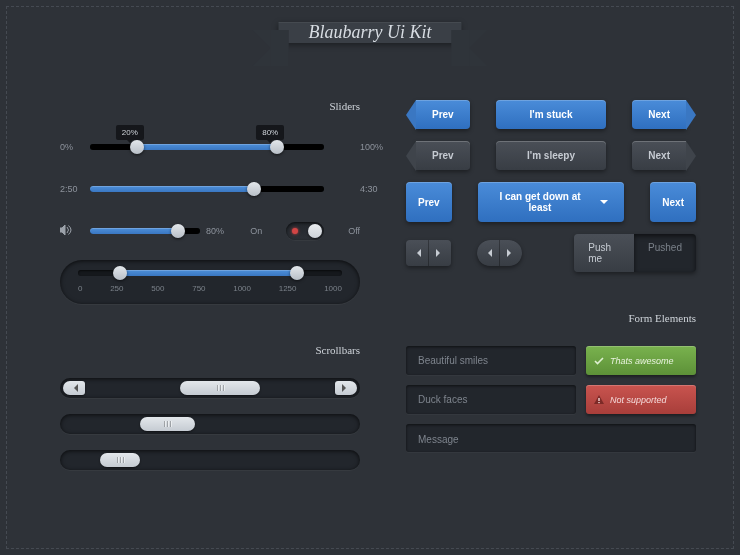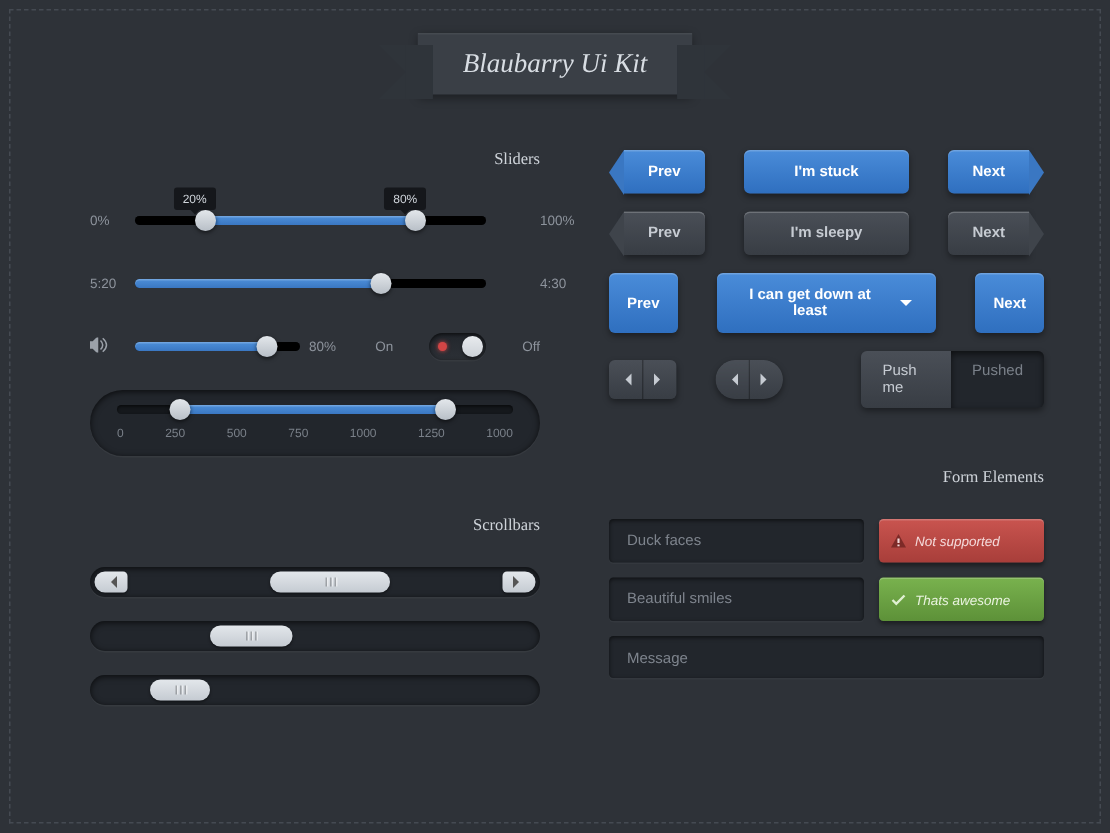--- a/index.html
+++ b/index.html
@@ -7,21 +7,21 @@
   width: 740px; height: 555px;
   background: #2e3238;
   font-family: Arial, sans-serif;
   color: #c0c5cc;
   position: relative;
   overflow: hidden;
 }
 .frame { position: absolute; inset: 6px; border: 1px dashed #454a52; }
 .ribbon {
   position: absolute; left: 50%; top: 22px; transform: translateX(-50%);
-  background: #3a3f46; padding: 10px 30px;
+  background: #3a3f46; padding: 0 30px;
   font-family: Georgia, serif; font-style: italic;
   color: #d8dde3; font-size: 18px;
   box-shadow: 0 2px 6px rgba(0,0,0,.4), inset 0 1px 0 rgba(255,255,255,.06);
 }
 .ribbon::before, .ribbon::after {
   content: ''; position: absolute; top: 8px; width: 0; height: 0;
   border: 18px solid #2f343a;
 }
 .ribbon::before { left: -26px; border-left-color: transparent; }
 .ribbon::after { right: -26px; border-right-color: transparent; }
@@ -115,21 +115,21 @@
         <div class="tooltip">20%</div>
       </div>
       <div class="knob" style="left:80%">
         <div class="tooltip">80%</div>
       </div>
     </div>
     <span class="lab-r">100%</span>
   </div>
 
   <div class="slider-row">
-    <span class="lab-l">5:20</span>
+    <span class="lab-l">2:50</span>
     <div class="track">
       <div class="fill" style="left:0; width:70%"></div>
       <div class="knob" style="left:70%"></div>
     </div>
     <span class="lab-r">4:30</span>
   </div>
 
   <div class="slider-row">
     <span class="lab-l">
       <svg width="12" height="10" viewBox="0 0 12 10">
@@ -249,36 +249,36 @@
     <div class="togglebtn">
       <div class="tb-off">Push me</div>
       <div class="tb-on">Pushed</div>
     </div>
   </div>
 
   <div class="sec2">
     <h2>Form Elements</h2>
 
     <div class="form-row">
+      <div class="input">Beautiful smiles</div>
+      <div class="tag tag-ok">
+        <svg width="10" height="10" viewBox="0 0 10 10">
+            <path d="M1 5l2.5 2.5L9 2" stroke="#dff0d2" stroke-width="1.6" fill="none"></path>
+          </svg>
+        <span>Thats awesome</span>
+      </div>
+    </div>
+
+    <div class="form-row">
       <div class="input">Duck faces</div>
       <div class="tag tag-err">
         <svg width="10" height="10" viewBox="0 0 10 10">
             <path d="M5 0L10 9H0z" fill="#7d2a27"></path>
             <rect x="4.3" y="3" width="1.4" height="3" fill="#f4dada"></rect>
             <rect x="4.3" y="7" width="1.4" height="1.2" fill="#f4dada"></rect>
           </svg>
         <span>Not supported</span>
       </div>
     </div>
 
-    <div class="form-row">
-      <div class="input">Beautiful smiles</div>
-      <div class="tag tag-ok">
-        <svg width="10" height="10" viewBox="0 0 10 10">
-            <path d="M1 5l2.5 2.5L9 2" stroke="#dff0d2" stroke-width="1.6" fill="none"></path>
-          </svg>
-        <span>Thats awesome</span>
-      </div>
-    </div>
-
     <div class="textarea">Message</div>
   </div>
 </div>
 
 </body></html>

